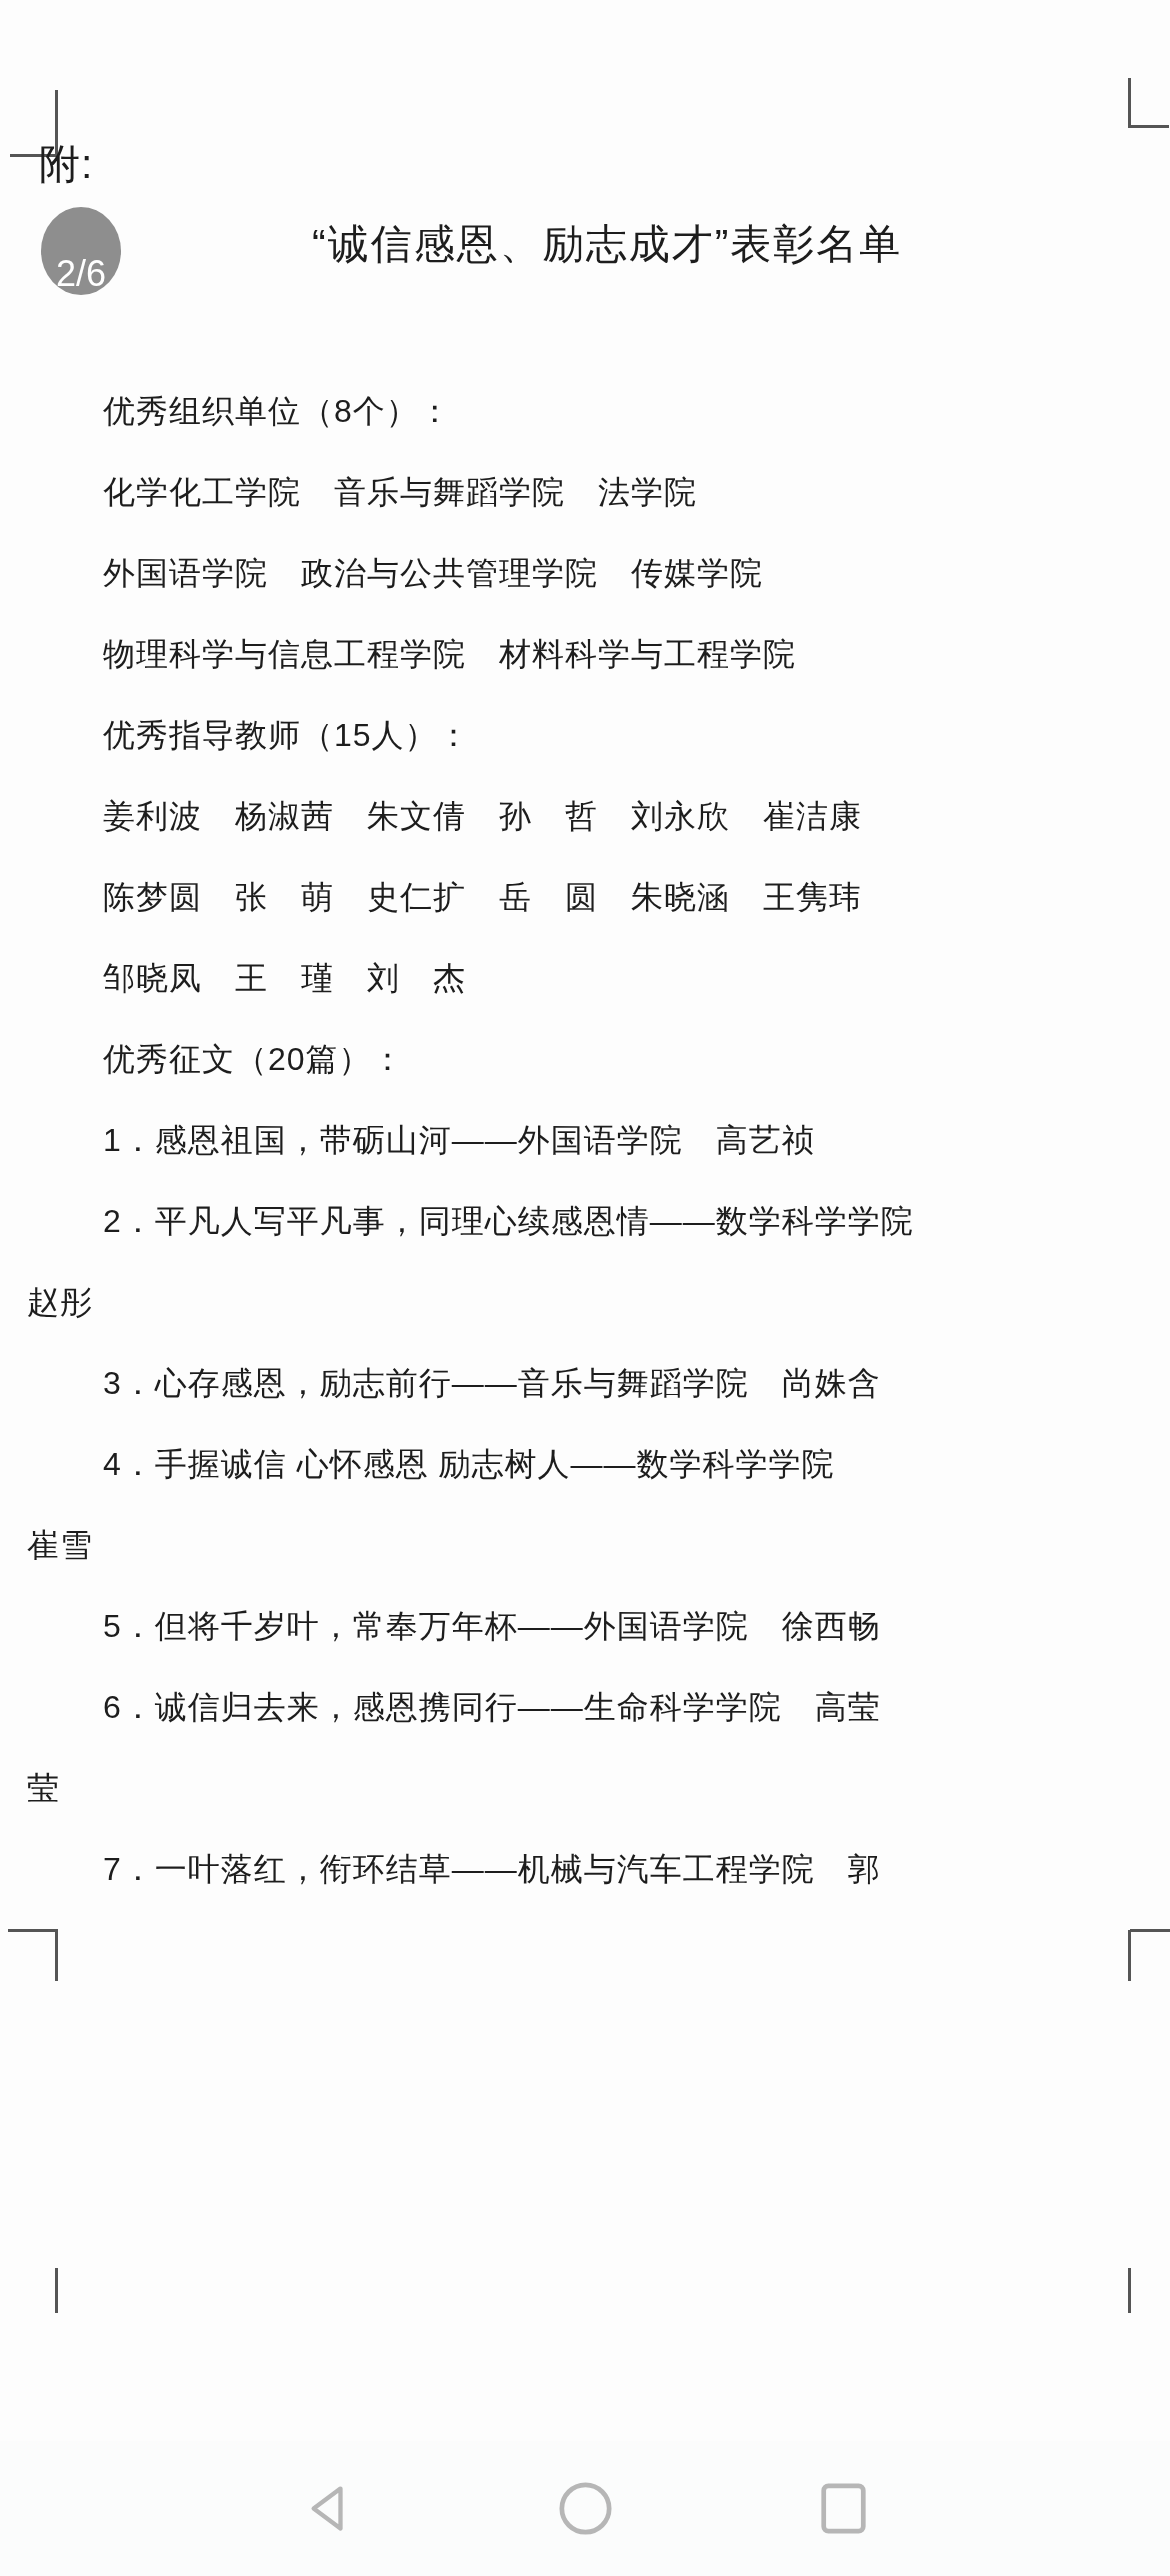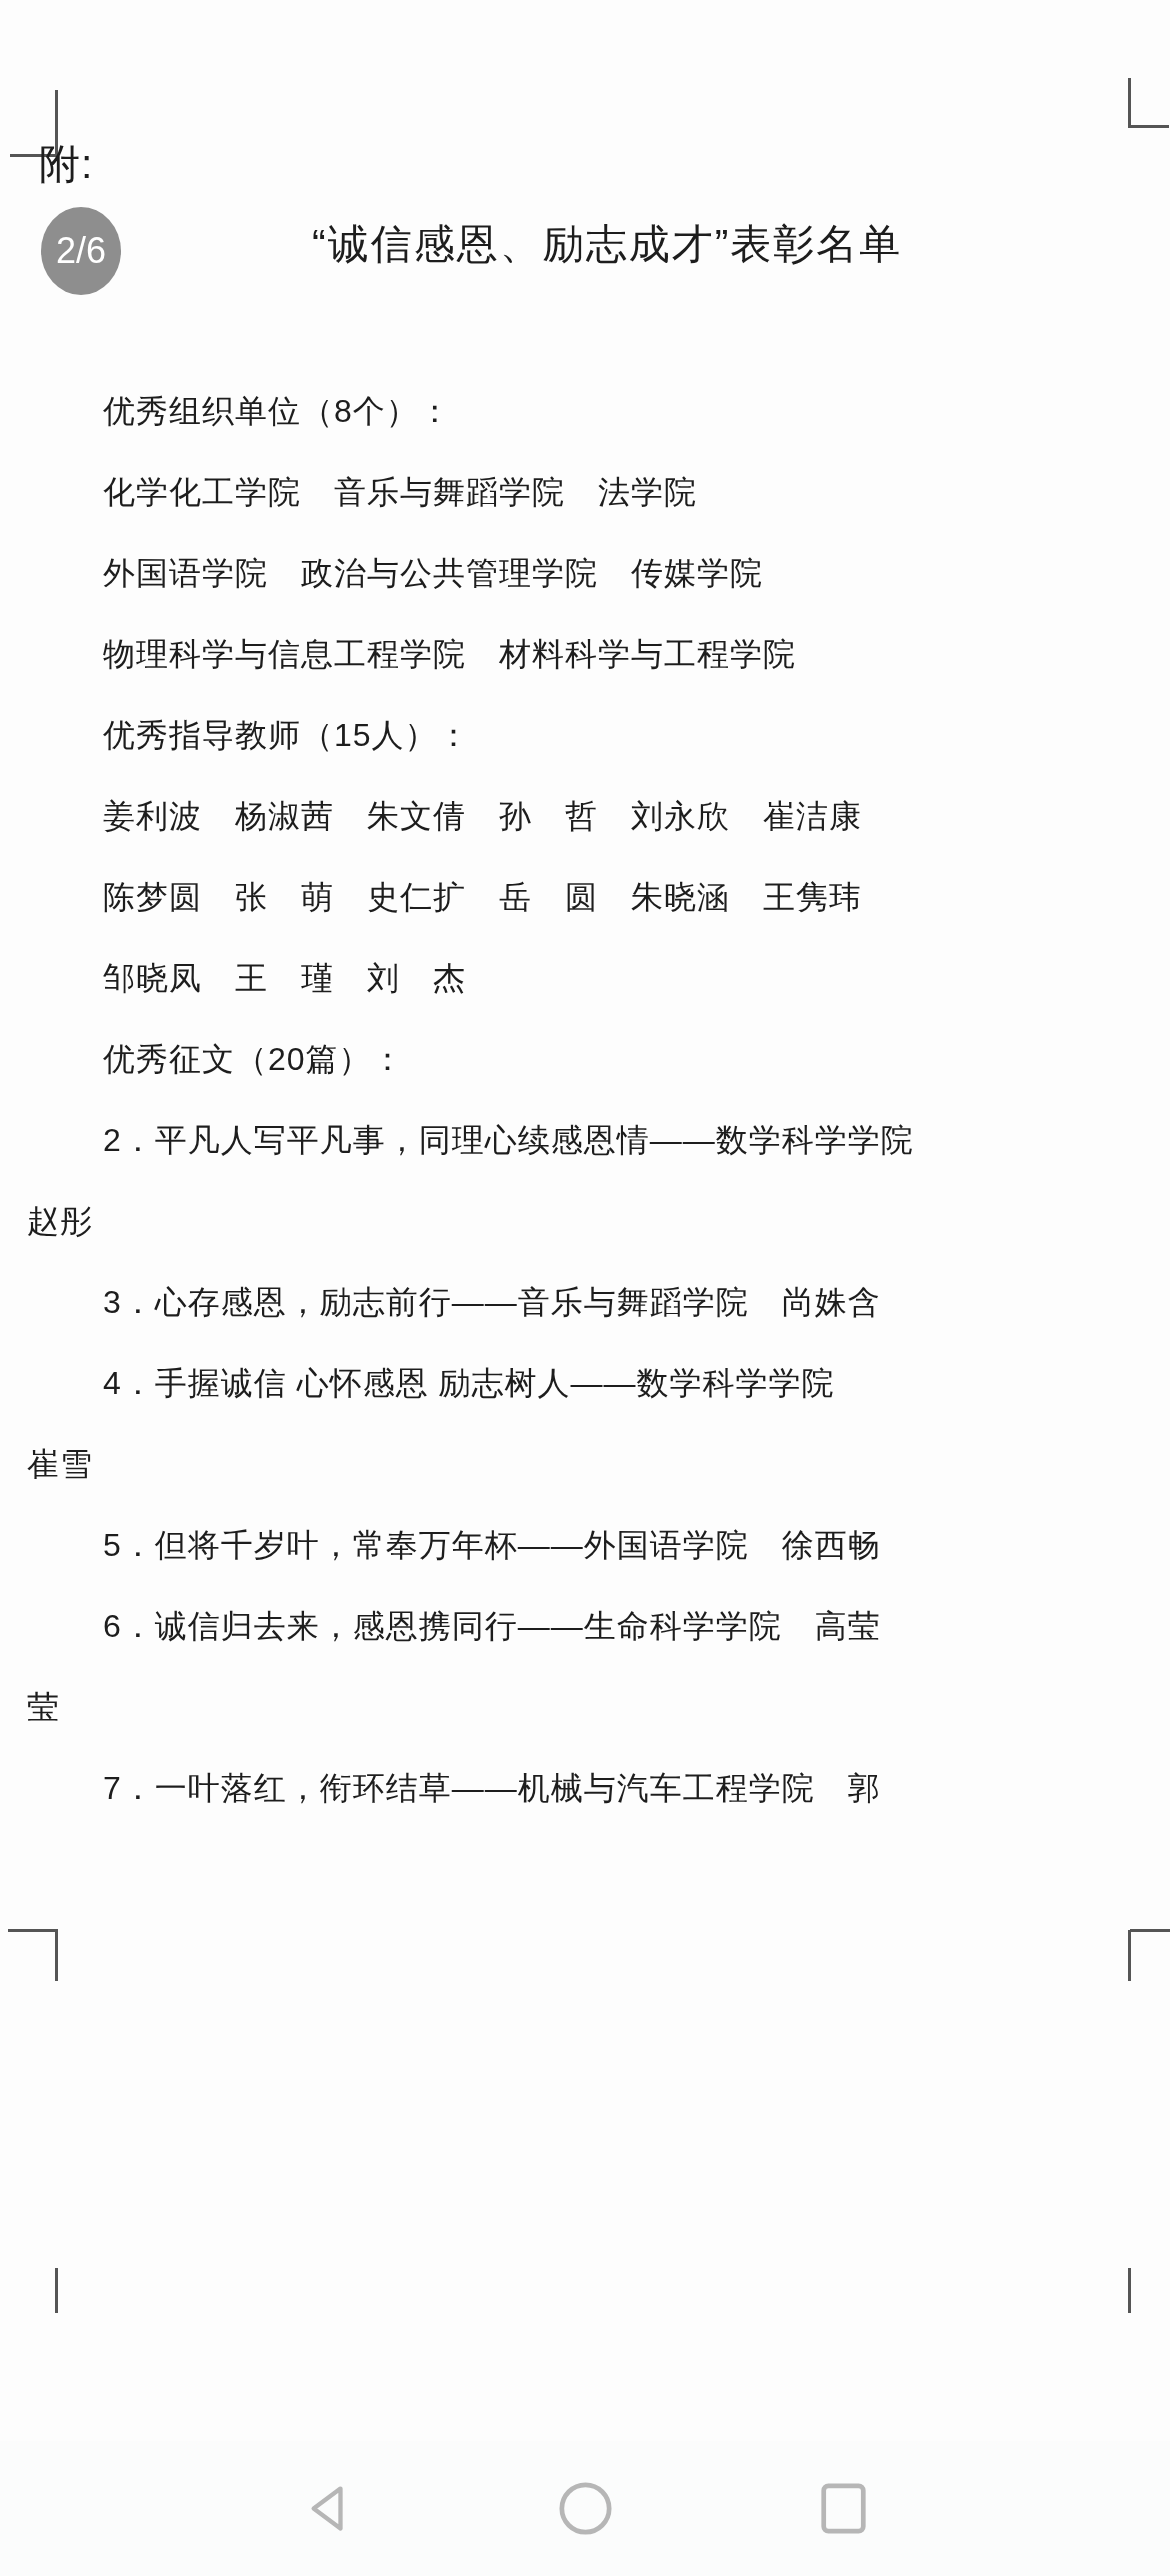--- a/index.html
+++ b/index.html
@@ -26,21 +26,21 @@
   .attach{
     position:absolute;left:39px;top:137px;
     font-size:41px;line-height:55px;letter-spacing:1px;
   }
   
   .badge{
     position:absolute;left:41px;top:207px;width:80px;height:88px;
     border-radius:50%;
     background:var(--badge-bg);color:var(--badge-text);
     font-size:36px;
-    display:flex;align-items:center;justify-content:center;
+    display:flex;align-items:flex-end;justify-content:center;
   }
   
   .title{
     position:absolute;left:312px;top:217px;
     font-size:41px;line-height:55px;letter-spacing:2px;
     white-space:pre;
   }
   
   .doc-body{
     position:absolute;left:27px;top:371px;width:1132px;
@@ -92,20 +92,21 @@
 <div class="doc-body">
   <div class="ln">优秀组织单位（8个）：</div>
   <div class="ln">化学化工学院　音乐与舞蹈学院　法学院</div>
   <div class="ln">外国语学院　政治与公共管理学院　传媒学院</div>
   <div class="ln">物理科学与信息工程学院　材料科学与工程学院</div>
   <div class="ln">优秀指导教师（15人）：</div>
   <div class="ln">姜利波　杨淑茜　朱文倩　孙　哲　刘永欣　崔洁康</div>
   <div class="ln">陈梦圆　张　萌　史仁扩　岳　圆　朱晓涵　王隽玮</div>
   <div class="ln">邹晓凤　王　瑾　刘　杰</div>
   <div class="ln">优秀征文（20篇）：</div>
+  <div class="ln">1．感恩祖国，带砺山河——外国语学院　高艺祯</div>
   <div class="ln">2．平凡人写平凡事，同理心续感恩情——数学科学学院</div>
   <div class="ln cont">赵彤</div>
   <div class="ln">3．心存感恩，励志前行——音乐与舞蹈学院　尚姝含</div>
   <div class="ln">4．手握诚信 心怀感恩 励志树人——数学科学学院</div>
   <div class="ln cont">崔雪</div>
   <div class="ln">5．但将千岁叶，常奉万年杯——外国语学院　徐西畅</div>
   <div class="ln">6．诚信归去来，感恩携同行——生命科学学院　高莹</div>
   <div class="ln cont">莹</div>
   <div class="ln">7．一叶落红，衔环结草——机械与汽车工程学院　郭</div>
 </div>

